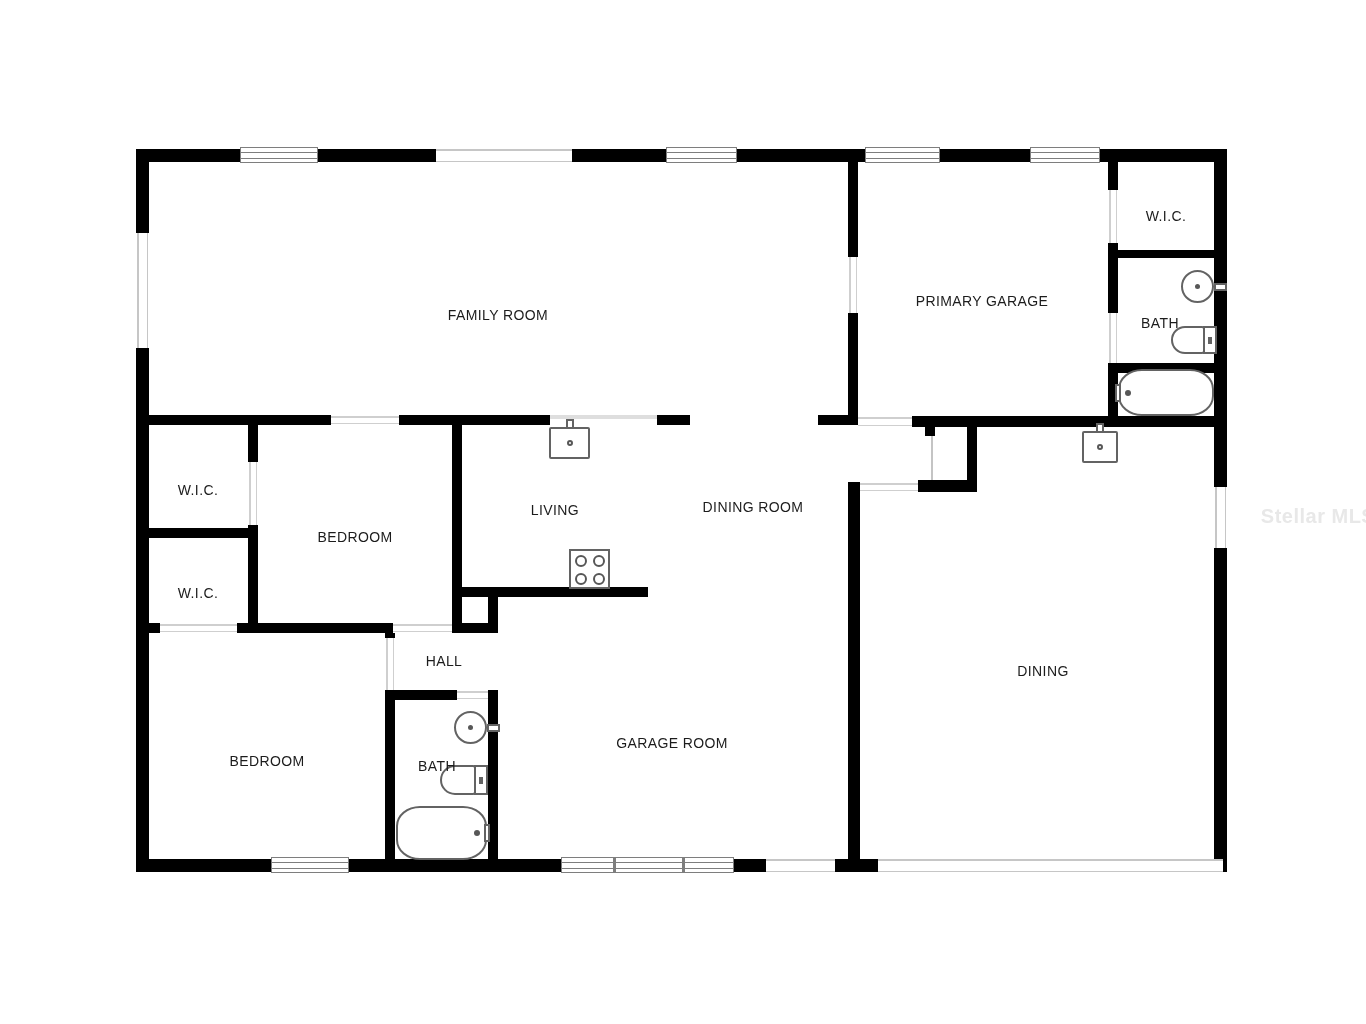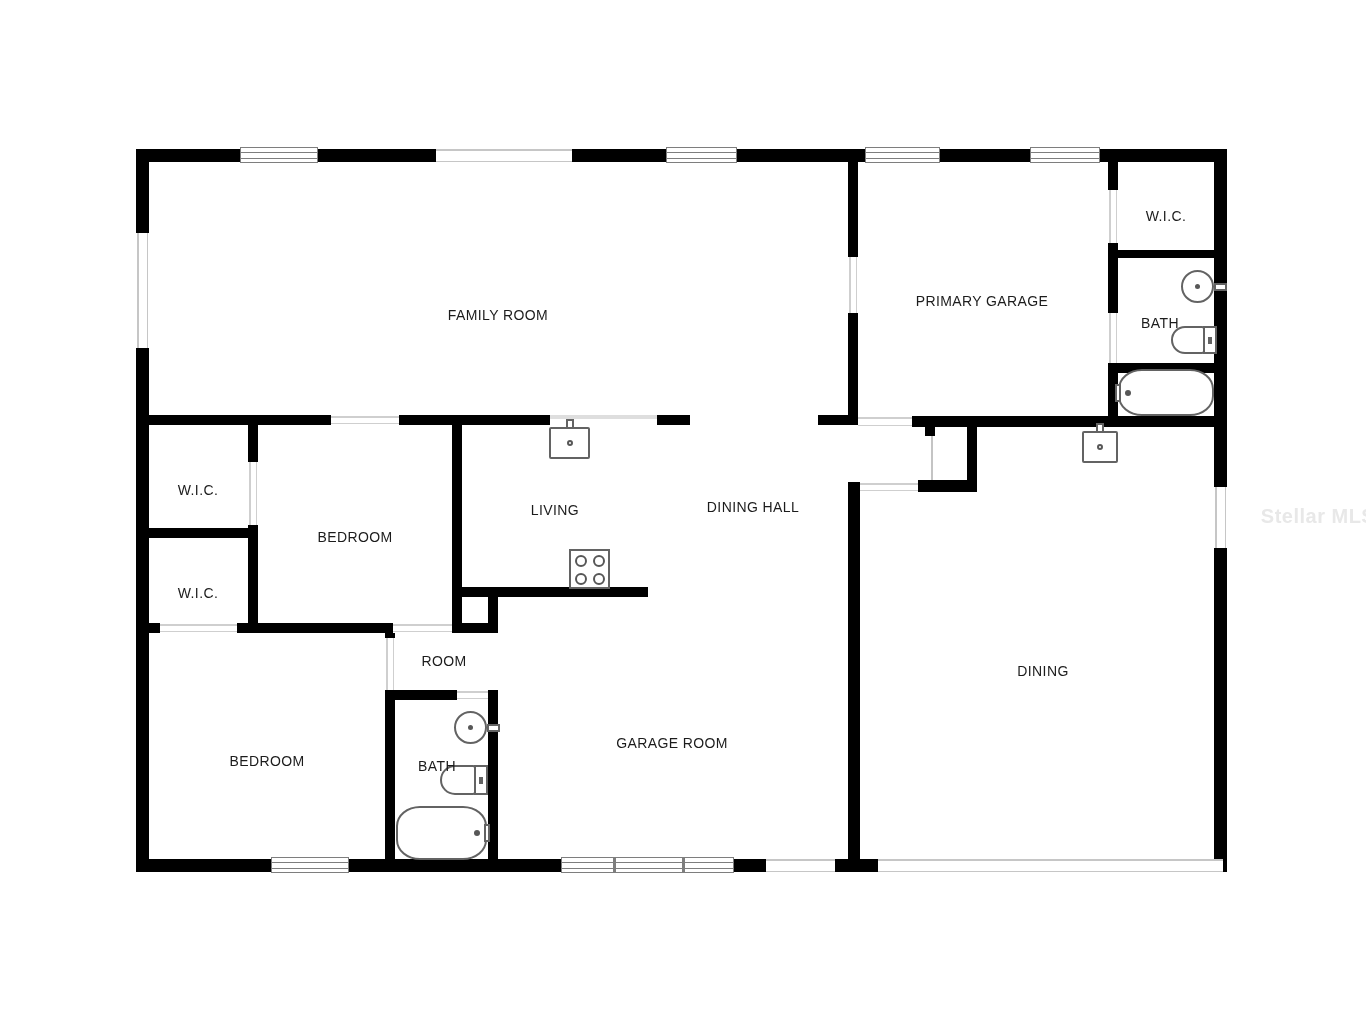--- a/index.html
+++ b/index.html
@@ -213,22 +213,22 @@
     <div class="fx" style="left: 396px; top: 806px; width: 91px; height: 54px;">
       <div class="fx-outline" style="inset: 0px; border-radius: 24px / 20px;"></div>
       <div class="fx-outline" style="right: -3px; top: 50%; margin-top: -9px; width: 6px; height: 18px;"></div>
       <div class="fx-fill" style="width: 6px; height: 6px; top: 50%; margin-top: -3px; right: 7px;"></div>
     </div>
     <div class="room-label" style="left: 498px; top: 315px; color: rgb(28, 28, 28);">FAMILY ROOM</div>
     <div class="room-label" style="left: 982px; top: 301px; color: rgb(28, 28, 28);">PRIMARY GARAGE</div>
     <div class="room-label" style="left: 1166px; top: 216px; color: rgb(28, 28, 28);">W.I.C.</div>
     <div class="room-label" style="left: 1160px; top: 323px; color: rgb(28, 28, 28);">BATH</div>
     <div class="room-label" style="left: 555px; top: 510px; color: rgb(28, 28, 28);">LIVING</div>
-    <div class="room-label" style="left: 753px; top: 507px; color: rgb(28, 28, 28);">DINING HALL</div>
+    <div class="room-label" style="left: 753px; top: 507px; color: rgb(28, 28, 28);">DINING ROOM</div>
     <div class="room-label" style="left: 355px; top: 537px; color: rgb(28, 28, 28);">BEDROOM</div>
     <div class="room-label" style="left: 198px; top: 490px; color: rgb(28, 28, 28);">W.I.C.</div>
     <div class="room-label" style="left: 198px; top: 593px; color: rgb(28, 28, 28);">W.I.C.</div>
     <div class="room-label" style="left: 267px; top: 761px; color: rgb(28, 28, 28);">BEDROOM</div>
-    <div class="room-label" style="left: 444px; top: 661px; color: rgb(28, 28, 28);">ROOM</div>
+    <div class="room-label" style="left: 444px; top: 661px; color: rgb(28, 28, 28);">HALL</div>
     <div class="room-label" style="left: 437px; top: 766px; color: rgb(28, 28, 28);">BATH</div>
     <div class="room-label" style="left: 672px; top: 743px; color: rgb(28, 28, 28);">GARAGE ROOM</div>
     <div class="room-label" style="left: 1043px; top: 671px; color: rgb(28, 28, 28);">DINING</div>
   </div>
 
 </body></html>

